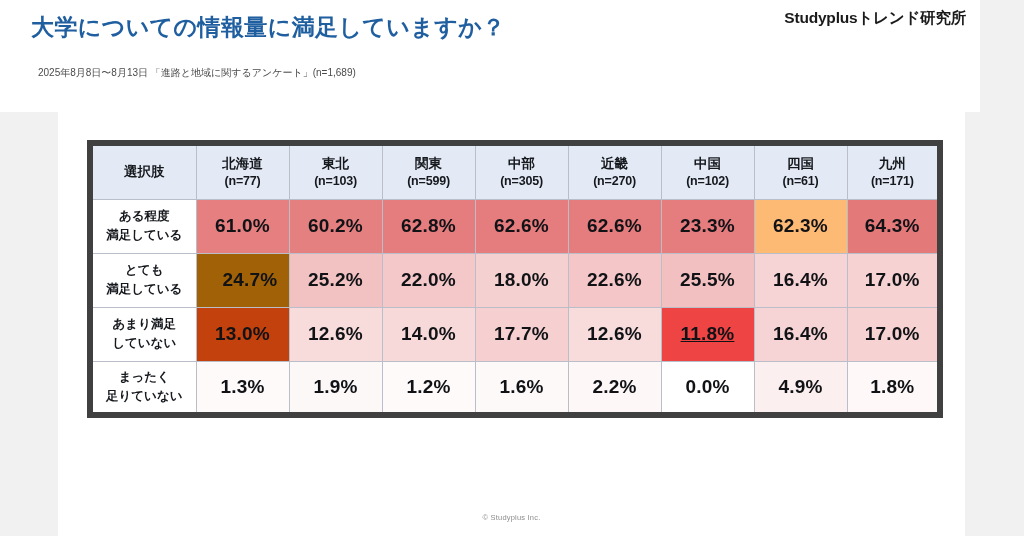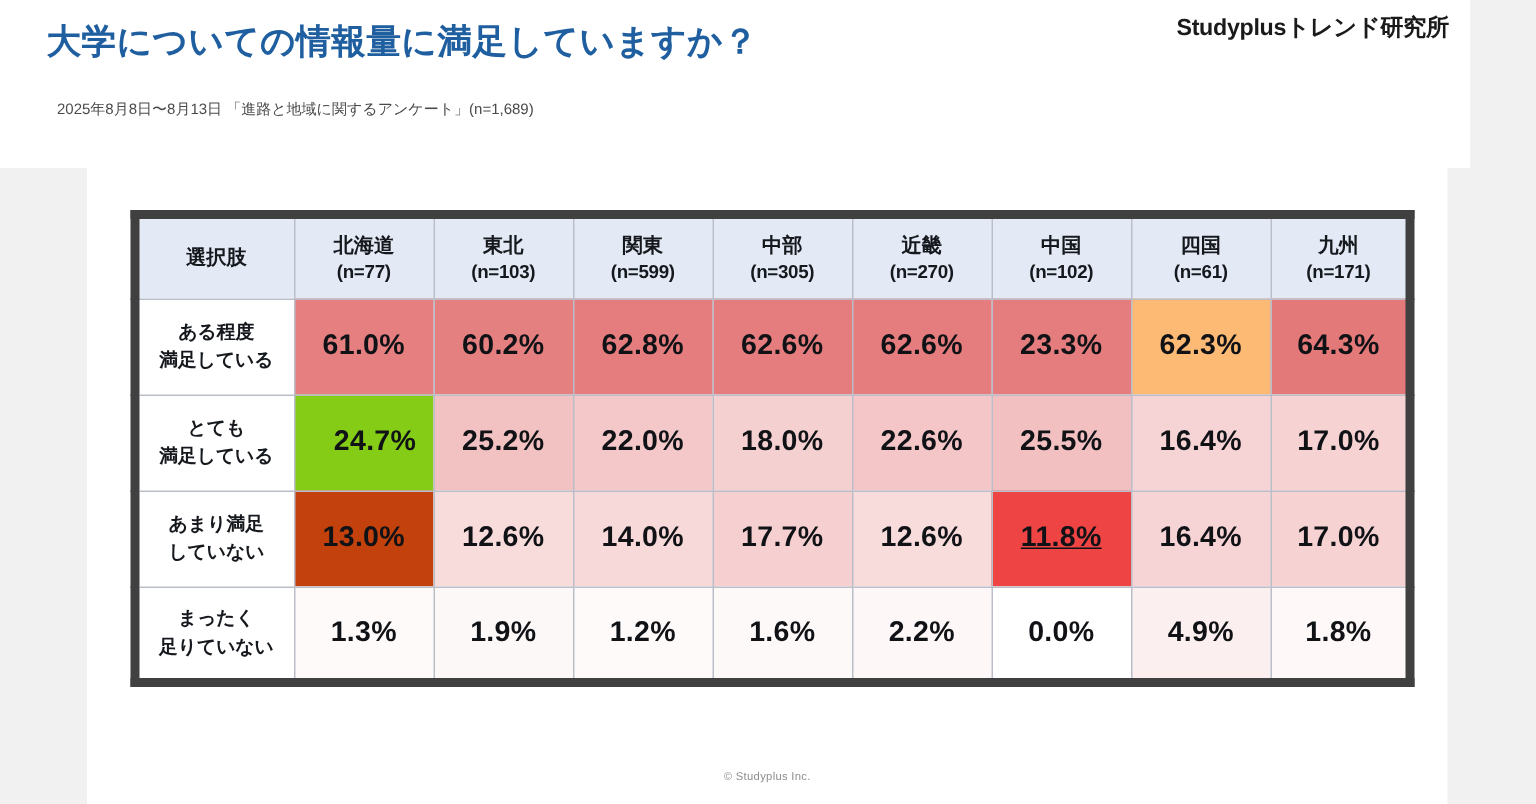--- a/index.html
+++ b/index.html
@@ -92,21 +92,21 @@
   thead th .n {
     display: block;
     font-size: 12.5px;
     font-weight: 700;
     letter-spacing: -0.2px;
   }
   thead th.head-label {
     font-size: 13.5px;
   }
 
-  tbody tr { height: 64px; }
+  tbody tr { height: 54px; }
   tbody td.row-label {
     background: #ffffff;
     font-size: 12.5px;
     font-weight: 700;
     color: #15181d;
     line-height: 1.5;
   }
   tbody td.row-label span { display: block; }
   tbody td.val {
     font-size: 19px;
@@ -199,21 +199,21 @@
             <td class="val" style="background: rgb(229, 124, 125);">62.6%</td>
             <td class="val" style="background: rgb(229, 124, 125);">23.3%</td>
             <td class="val" style="background: #fdba74;">62.3%</td>
             <td class="val" style="background: rgb(228, 121, 122);">64.3%</td>
           </tr>
           <tr>
             <td class="row-label">
               <span>とても</span>
               <span>満足している</span>
             </td>
-            <td class="val" style="background: #84cc16; padding-left: 15px;">24.7%</td>
+            <td class="val" style="background: #a16207; padding-left: 15px;">24.7%</td>
             <td class="val" style="background: rgb(242, 193, 193);">25.2%</td>
             <td class="val" style="background: rgb(244, 199, 200);">22.0%</td>
             <td class="val" style="background: rgb(245, 208, 208);">18.0%</td>
             <td class="val" style="background: rgb(244, 198, 199);">22.6%</td>
             <td class="val" style="background: rgb(242, 192, 193);">25.5%</td>
             <td class="val" style="background: rgb(246, 211, 212);">16.4%</td>
             <td class="val" style="background: rgb(246, 210, 210);">17.0%</td>
           </tr>
           <tr>
             <td class="row-label">

